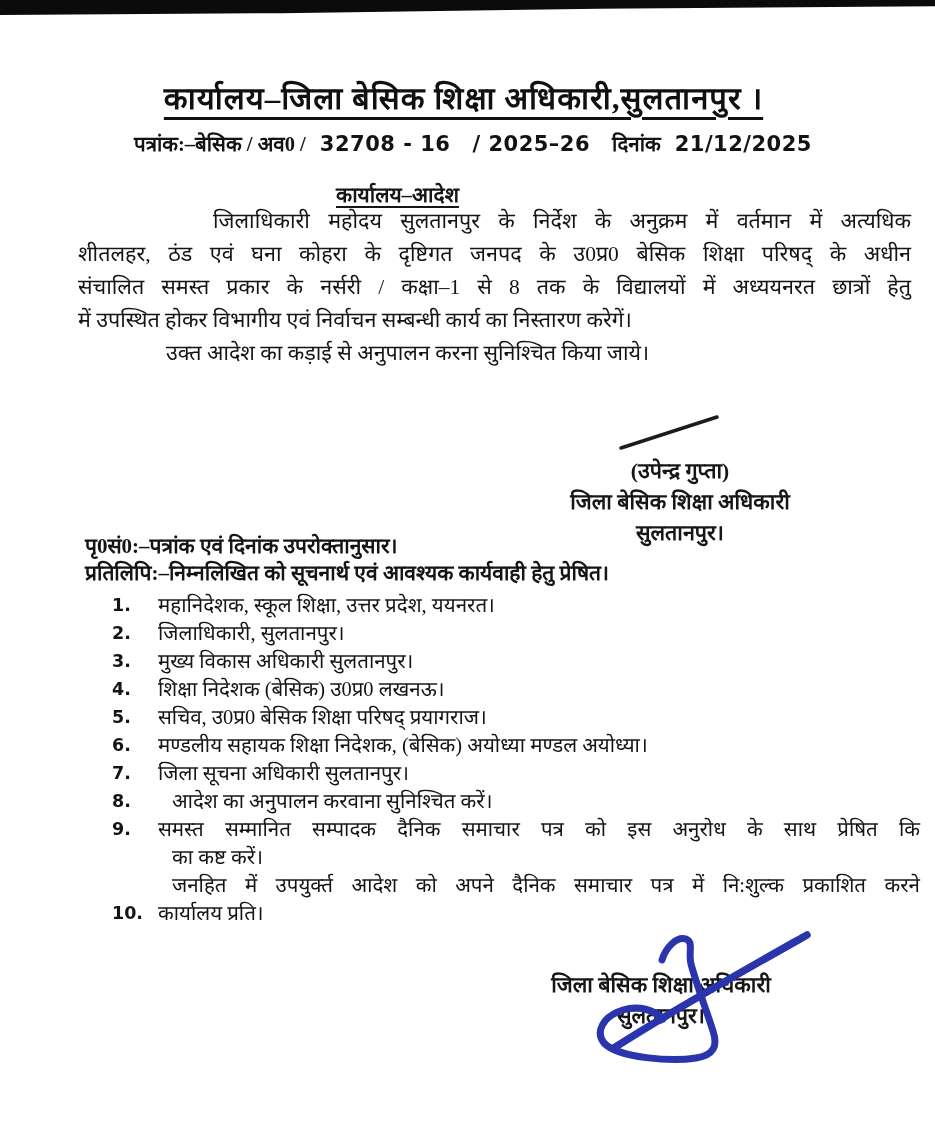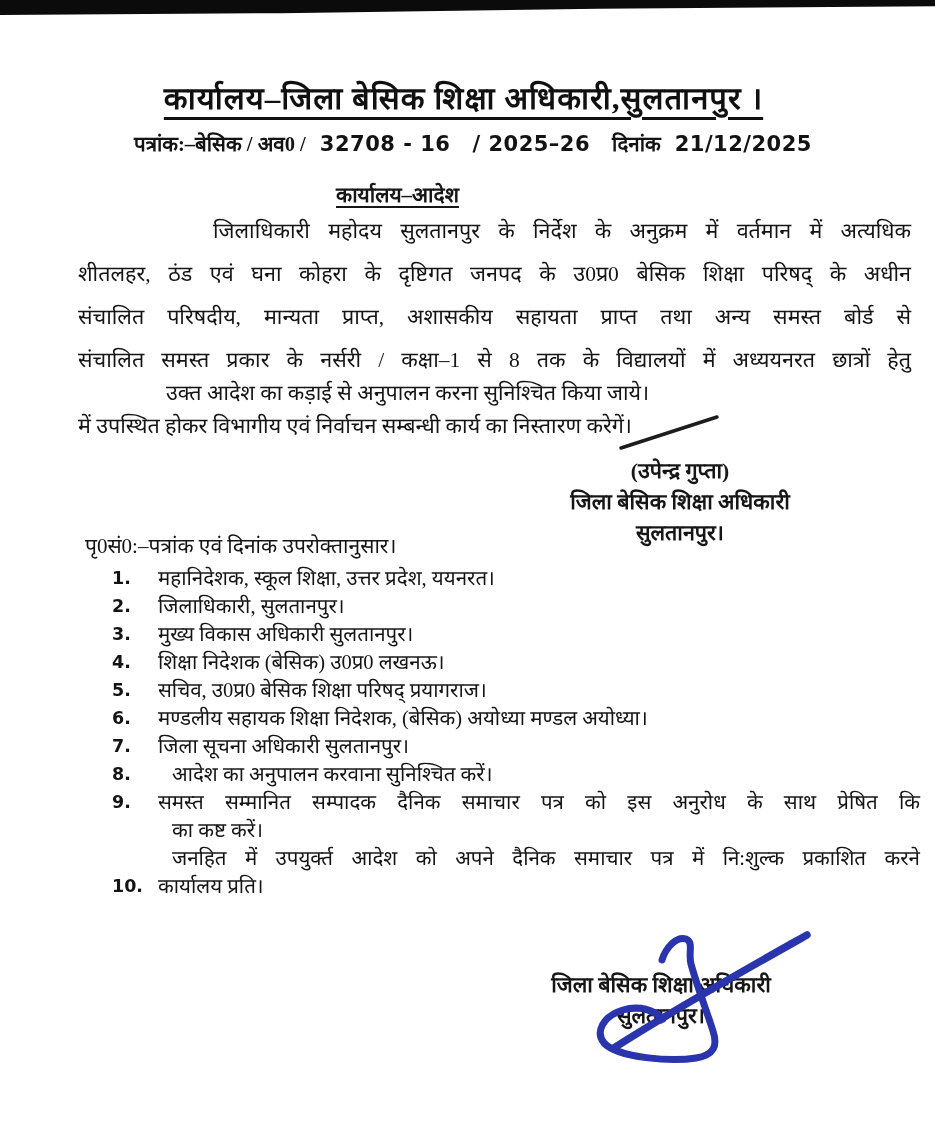--- a/index.html
+++ b/index.html
@@ -63,40 +63,40 @@
   .body-block {
     position: absolute;
     top: 205px; left: 78px;
     width: 833px;
     font-size: 21.5px;
     font-weight: 500;
     line-height: 33px;
     color: #141414;
   }
   .body-line { white-space: normal; }
-  .body-line.justify { text-align: justify; text-align-last: justify; margin-top: 10px; }
+  .body-line.justify { text-align: justify; text-align-last: justify; }
   .body-line.indent-lg { text-indent: 135px; }
   .body-line.indent-sm { text-indent: 88px; }
   .signatory {
     position: absolute;
     top: 456px; left: 535px;
     width: 290px;
     text-align: center;
     font-size: 21.5px;
     font-weight: 600;
     line-height: 31px;
   }
   .endorsement {
     position: absolute;
     top: 533px; left: 85px; right: 15px;
     font-size: 21px;
     color: #141414;
   }
   .endorse-note {
-    font-weight: 400;
+    font-weight: 700;
     line-height: 27px;
   }
   .recipient-list { margin-top: 4px; }
   .recipient-row {
     display: flex;
     align-items: flex-start;
     line-height: 28px;
     font-size: 20.5px;
     font-weight: 500;
   }
@@ -136,34 +136,34 @@
 
   <div class="doc-title">कार्यालय–जिला बेसिक शिक्षा अधिकारी,सुलतानपुर ।</div>
 
   <div class="ref-line"><span>पत्रांक:–बेसिक / अव0 /</span><span class="gap-sm"></span><span class="num">32708 - 16</span><span class="gap-md"></span><span class="num">/ 2025–26</span><span class="gap-md"></span><span>दिनांक</span><span class="gap-sm"></span><span class="num">21/12/2025</span></div>
 
   <div class="order-heading">कार्यालय–आदेश</div>
 
   <div class="body-block" id="body-block">
       <div class="body-line justify indent-lg">जिलाधिकारी महोदय सुलतानपुर के निर्देश के अनुक्रम में वर्तमान में अत्यधिक</div>
       <div class="body-line justify">शीतलहर, ठंड एवं घना कोहरा के दृष्टिगत जनपद के उ0प्र0 बेसिक शिक्षा परिषद् के अधीन</div>
-      <div class="body-line justify">संचालित परिषदीय, मान्यता प्राप्त, अशासकीय सहायता प्राप्त तथा अन्य समस्त बोर्ड से</div>
       <div class="body-line justify">संचालित समस्त प्रकार के नर्सरी / कक्षा–1 से 8 तक के विद्यालयों में अध्ययनरत छात्रों हेतु</div>
+      <div class="body-line">में उपस्थित होकर विभागीय एवं निर्वाचन सम्बन्धी कार्य का निस्तारण करेगें।</div>
       <div class="body-line indent-sm">उक्त आदेश का कड़ाई से अनुपालन करना सुनिश्चित किया जाये।</div>
-      <div class="body-line">में उपस्थित होकर विभागीय एवं निर्वाचन सम्बन्धी कार्य का निस्तारण करेगें।</div>
     </div>
 
   <div class="signatory">
     <div>(उपेन्द्र गुप्ता)</div>
     <div>जिला बेसिक शिक्षा अधिकारी</div>
     <div>सुलतानपुर।</div>
   </div>
 
   <div class="endorsement">
     <div class="endorse-note">पृ0सं0:–पत्रांक एवं दिनांक उपरोक्तानुसार।</div>
+    <div class="endorse-note">प्रतिलिपि:–निम्नलिखित को सूचनार्थ एवं आवश्यक कार्यवाही हेतु प्रेषित।</div>
     <div class="recipient-list" id="recipient-list">
         <div class="recipient-row">
           <div class="recipient-no">1.</div>
           <div class="recipient-text">
             <div class="recipient-line">महानिदेशक, स्कूल शिक्षा, उत्तर प्रदेश, ययनरत।</div>
           </div>
         </div>
         <div class="recipient-row">
           <div class="recipient-no">2.</div>
           <div class="recipient-text">

